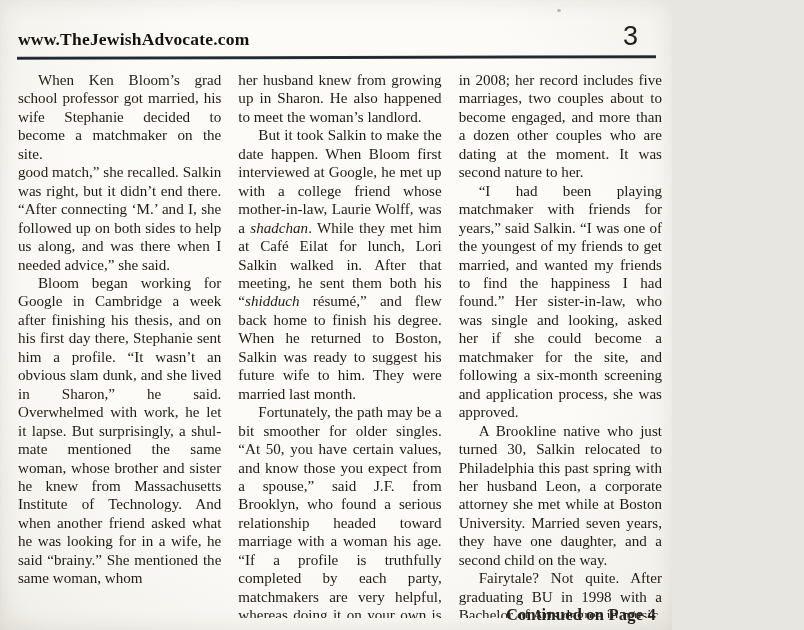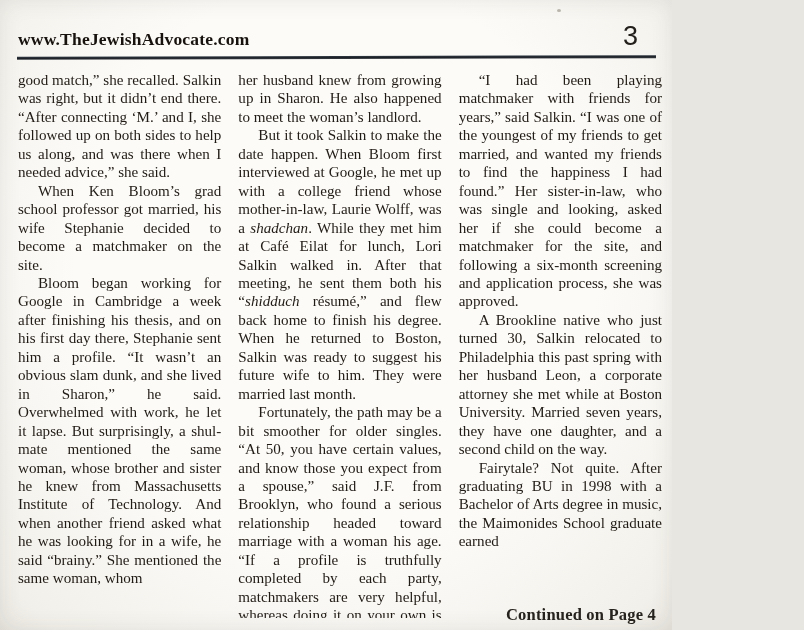--- a/index.html
+++ b/index.html
@@ -68,30 +68,31 @@
 
   <div class="header">
     <span class="site-url">www.TheJewishAdvocate.com</span>
     <span class="page-number">3</span>
   </div>
 
   <div class="rule"></div>
 
   <div class="columns" id="columns">
       <div class="col">
+        <p class="para indent"><span class="">When Ken Bloom’s grad school professor got married, his wife Stephanie decided to become a matchmaker on the site.</span></p>
         <p class="para"><span class="">good match,” she recalled. Salkin was right, but it didn’t end there. “After connecting ‘M.’ and I, she followed up on both sides to help us along, and was there when I needed advice,” she said.</span></p>
-        <p class="para indent"><span class="">When Ken Bloom’s grad school professor got married, his wife Stephanie decided to become a matchmaker on the site.</span></p>
         <p class="para indent"><span class="">Bloom began working for Google in Cambridge a week after finishing his thesis, and on his first day there, Stephanie sent him a profile. “It wasn’t an obvious slam dunk, and she lived in Sharon,” he said. Overwhelmed with work, he let it lapse. But surprisingly, a shul-mate mentioned the same woman, whose brother and sister he knew from Massachusetts Institute of Technology. And when another friend asked what he was looking for in a wife, he said “brainy.” She mentioned the same woman, whom</span></p>
       </div>
       <div class="col">
         <p class="para"><span class="">her husband knew from growing up in Sharon. He also happened to meet the woman’s landlord.</span></p>
         <p class="para indent"><span class="">But it took Salkin to make the date happen. When Bloom first interviewed at Google, he met up with a college friend whose mother-in-law, Laurie Wolff, was a </span><span class="it">shadchan</span><span class="">. While they met him at Café Eilat for lunch, Lori Salkin walked in. After that meeting, he sent them both his “</span><span class="it">shidduch</span><span class=""> résumé,” and flew back home to finish his degree. When he returned to Boston, Salkin was ready to suggest his future wife to him. They were married last month.</span></p>
         <p class="para indent"><span class="">Fortunately, the path may be a bit smoother for older singles. “At 50, you have certain values, and know those you expect from a spouse,” said J.F. from Brooklyn, who found a serious relationship headed toward marriage with a woman his age. “If a profile is truthfully completed by each party, matchmakers are very helpful, whereas doing it on your own is like taking a stroll in the Dodge City of Matt Dillon’s day,” he said.</span></p>
       </div>
       <div class="col">
+        <p class="para"><span class="">in 2008; her record includes five marriages, two couples about to become engaged, and more than a dozen other couples who are dating at the moment. It was second nature to her.</span></p>
         <p class="para indent"><span class="">“I had been playing matchmaker with friends for years,” said Salkin. “I was one of the youngest of my friends to get married, and wanted my friends to find the happiness I had found.” Her sister-in-law, who was single and looking, asked her if she could become a matchmaker for the site, and following a six-month screening and application process, she was approved.</span></p>
         <p class="para indent"><span class="">A Brookline native who just turned 30, Salkin relocated to Philadelphia this past spring with her husband Leon, a corporate attorney she met while at Boston University. Married seven years, they have one daughter, and a second child on the way.</span></p>
         <p class="para indent"><span class="">Fairytale? Not quite. After graduating BU in 1998 with a Bachelor of Arts degree in music, the Maimonides School graduate earned</span></p>
       </div>
     </div>
 
   <div class="continued">Continued on Page 4</div>
 </div>
 
 </body></html>

